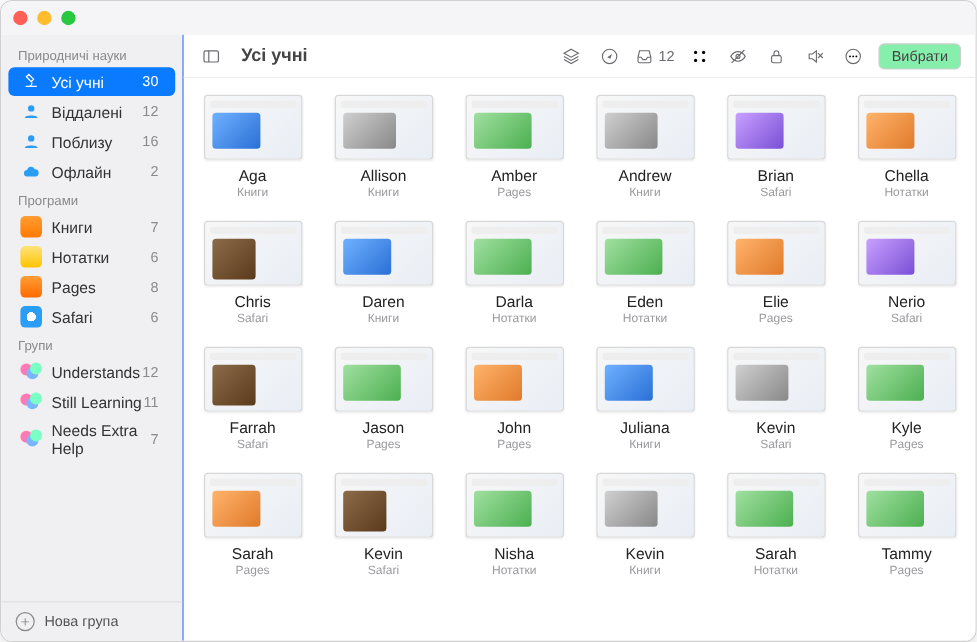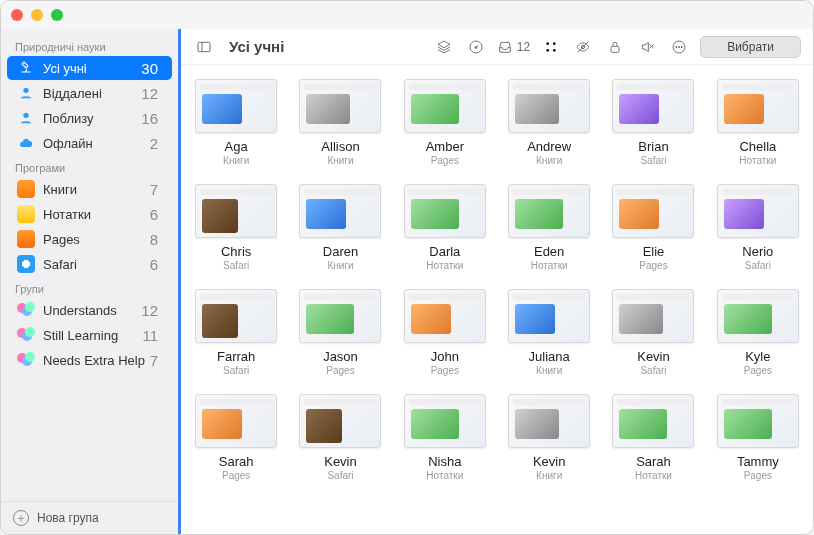--- a/index.html
+++ b/index.html
@@ -5,37 +5,37 @@
   * { box-sizing: border-box; margin: 0; padding: 0; }
   body { font-family: -apple-system, BlinkMacSystemFont, "Helvetica Neue", sans-serif; font-size: 12px; background: #fff; color: #333; }
   .window { width: 814px; height: 535px; border: 1px solid #d0d0d0; border-radius: 10px; overflow: hidden; display: flex; flex-direction: column; box-shadow: 0 5px 25px rgba(0,0,0,0.15); }
   .titlebar { height: 28px; display: flex; align-items: center; padding: 0 10px; background: #f5f4f6; }
   .traffic { display: flex; gap: 8px; }
   .dot { width: 12px; height: 12px; border-radius: 50%; }
   .dot.red { background: #ff5f57; }
   .dot.yellow { background: #febc2e; }
   .dot.green { background: #28c840; }
   .body { flex: 1; display: flex; min-height: 0; }
-  .sidebar { width: 180px; background: #f0eff2; border-right: 3px solid #3b82f6; display: flex; flex-direction: column; padding-top: 6px; gap: 28px; }
+  .sidebar { width: 152px; background: #f0eff2; border-right: 1px solid #3b82f6; display: flex; flex-direction: column; padding-top: 6px; gap: 28px; }
   .section-title { font-size: 11px; color: #8a8a8e; padding: 6px 14px 2px; }
   .item { display: flex; align-items: center; padding: 3px 14px 3px 10px; margin: 1px 6px; border-radius: 5px; cursor: default; }
   .item.active { background: #0a7aff; color: #fff; }
   .item .icon { width: 18px; height: 18px; margin-right: 8px; display: flex; align-items: center; justify-content: center; border-radius: 4px; font-size: 11px; }
   .item .label { flex: 1; font-size: 13px; }
-  .item .count { font-size: 15px; color: #8a8a8e; }
+  .item .count { font-size: 12px; color: #8a8a8e; }
   .item.active .count { color: #fff; }
   .sidebar-footer { margin-top: auto; padding: 8px 12px; display: flex; align-items: center; gap: 8px; color: #555; border-top: 1px solid #e0dfe3; }
   .plus { width: 16px; height: 16px; border: 1px solid #8a8a8e; border-radius: 50%; display: flex; align-items: center; justify-content: center; font-size: 12px; color: #8a8a8e; }
   .main { flex: 1; display: flex; flex-direction: column; min-width: 0; }
   .toolbar { height: 36px; display: flex; align-items: center; padding: 0 12px; gap: 10px; border-bottom: 1px solid #eee; }
   .toolbar .title { font-size: 15px; font-weight: 600; color: #444; margin-left: 4px; }
   .toolbar-spacer { flex: 1; }
   .tool { width: 22px; height: 22px; display: flex; align-items: center; justify-content: center; color: #6b6b6f; border-radius: 4px; }
   .tool.text { width: auto; gap: 4px; font-size: 12px; }
-  .select-btn { padding: 3px 26px; border: 1px solid #d0d0d0; border-radius: 5px; background: #e5e5e5; font-size: 12px; color: #444; }
+  .select-btn { padding: 3px 10px; border: 1px solid #d0d0d0; border-radius: 5px; background: #86efac; font-size: 12px; color: #444; }
   .grid { flex: 1; overflow: auto; padding: 14px 14px; }
   .row { display: grid; grid-template-columns: repeat(6, 1fr); gap: 14px 22px; margin-bottom: 18px; }
   .card { display: flex; flex-direction: column; align-items: center; }
   .thumb { width: 82px; height: 54px; border: 1px solid #d8d8d8; border-radius: 3px; background: linear-gradient(135deg,#f7f7f7,#e9eef5); position: relative; overflow: hidden; box-shadow: 0 1px 2px rgba(0,0,0,0.08); }
   .thumb::before { content:""; position:absolute; top:4px; left:4px; right:4px; height:6px; background:#eee; border-radius:2px; }
   .thumb::after { content:""; position:absolute; top:14px; left:6px; width:50%; height:30px; border-radius:3px; }
   .thumb.v1::after { background: linear-gradient(135deg,#6fb1ff,#2a6fd6); }
   .thumb.v2::after { background: linear-gradient(135deg,#ffb36b,#e07a2a); }
   .thumb.v3::after { background: linear-gradient(135deg,#a0e0a0,#4caf50); width:60%; }
   .thumb.v4::after { background: linear-gradient(135deg,#d0d0d0,#888); width:55%; }

